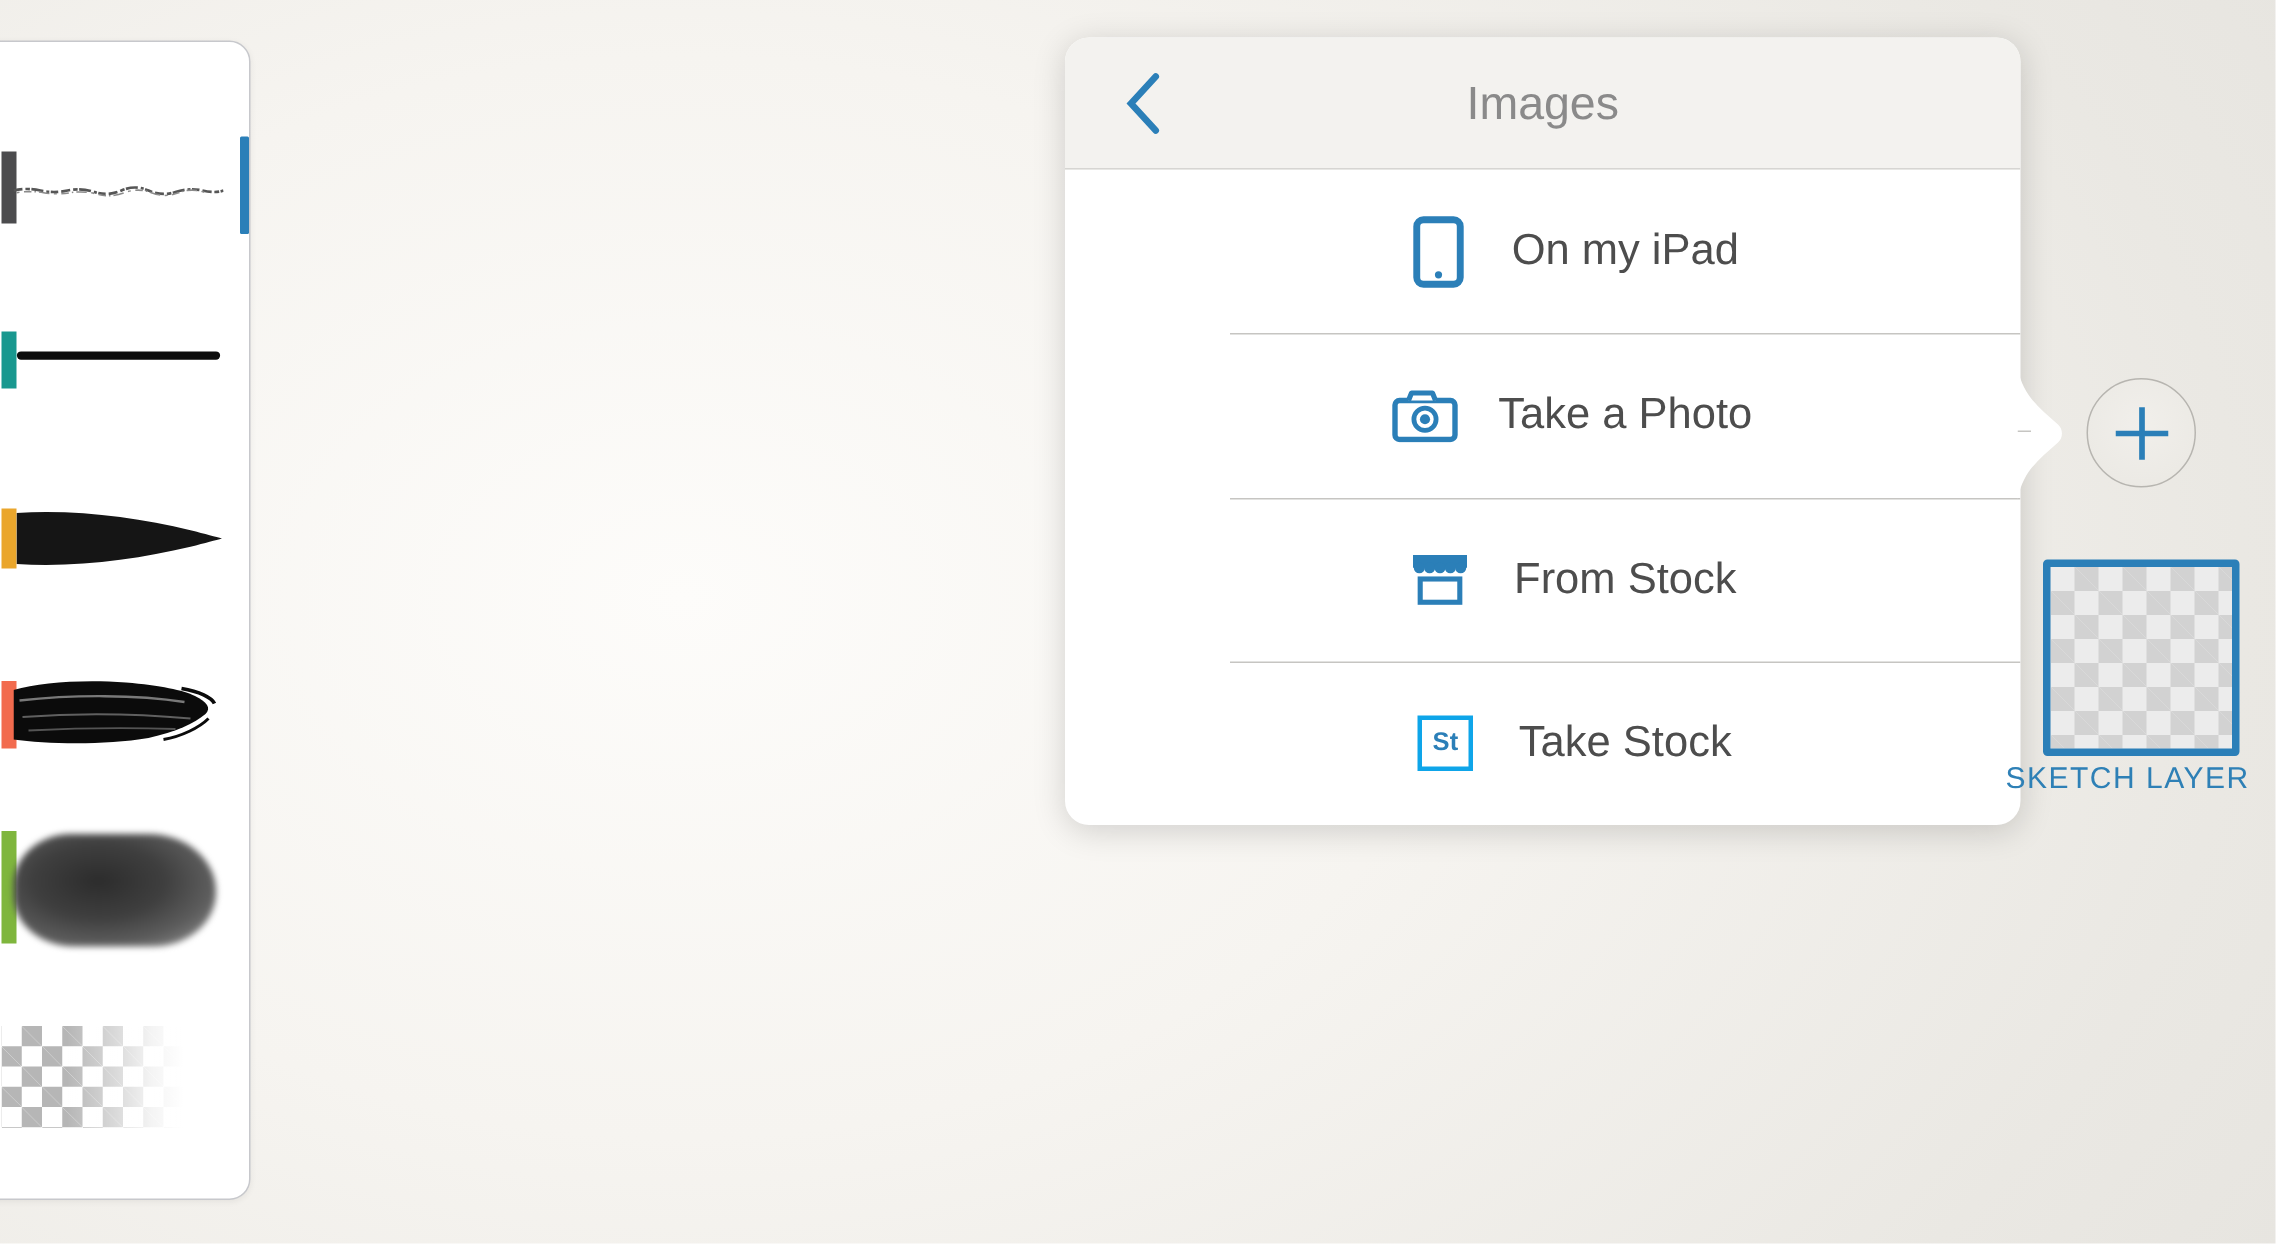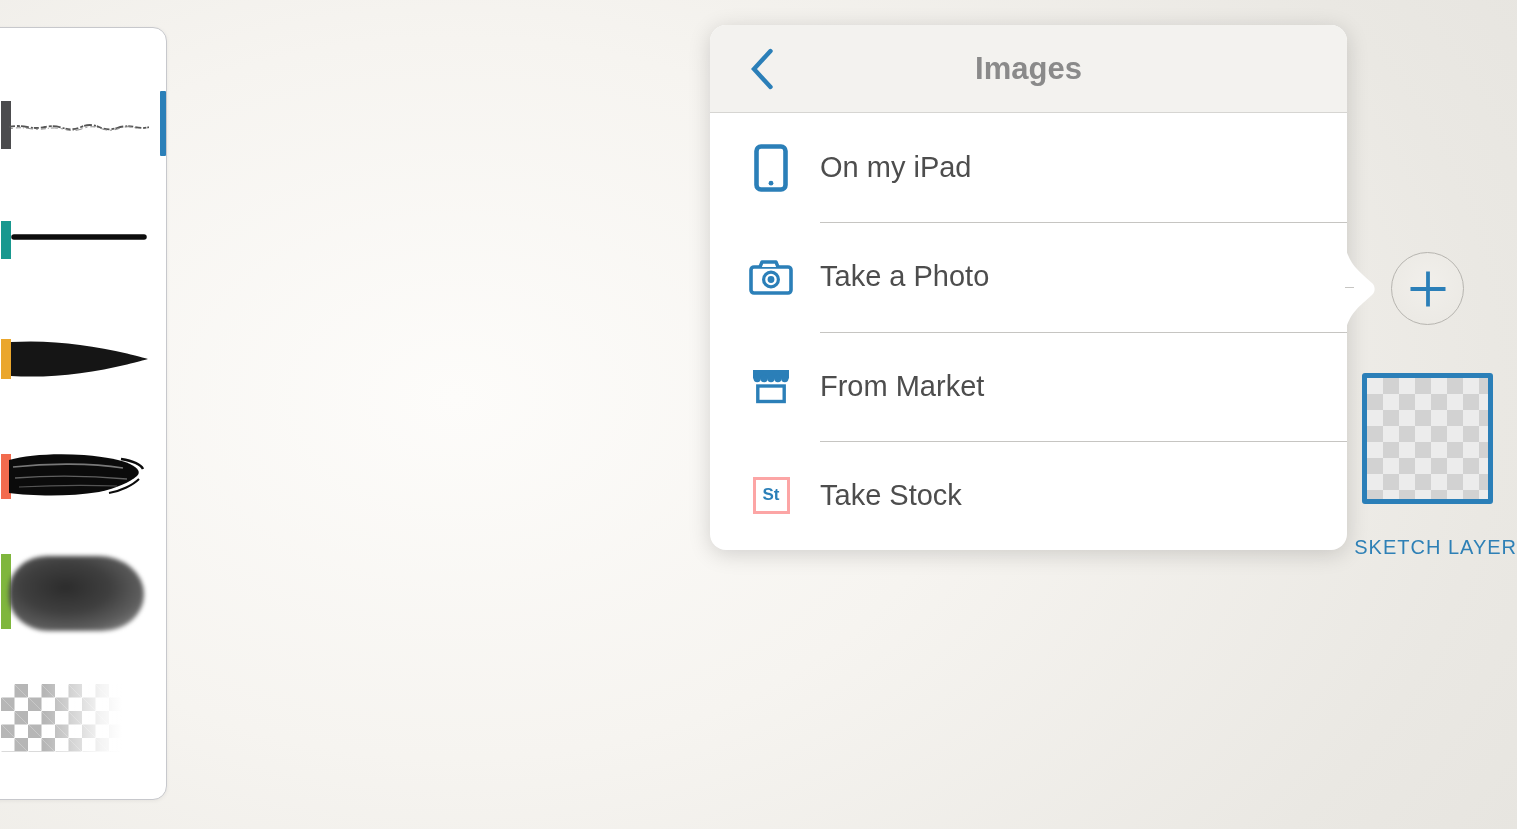--- a/index.html
+++ b/index.html
@@ -53,36 +53,36 @@
     border-bottom:1px solid #d6d5d2;
     display:flex; align-items:center; position:relative;
   }
   .back-button {
     position:absolute; left:24px; top:0; height:100%; width:56px;
     display:flex; align-items:center; justify-content:center;
     background:none; border:none; cursor:pointer;
   }
   .popover-title {
     width:100%; text-align:center;
-    font-size:31px; font-weight:700; color:#8a8a8a;
+    font-size:31px; font-weight:400; color:#8a8a8a;
   }
   .menu-list { flex:1; display:flex; flex-direction:column; list-style:none; }
   .menu-item {
-    flex:1; display:flex; align-items:center; position:relative; cursor:pointer;
+    flex:1; display:flex; align-items:center; position:relative; cursor:pointer;justify-content:center;
   }
   .menu-item + .menu-item::before {
     content:""; position:absolute; top:0; left:110px; right:0; height:1px; background:#c6c5c2;
   }
   .menu-icon {
     width:46px; height:48px; margin-left:38px;
     display:flex; align-items:center; justify-content:center; flex:0 0 46px;
   }
   .menu-label { margin-left:26px; font-size:29px; font-weight:300; color:#4d4d4d; }
   .stock-box {
-    width:37px; height:37px; border:3px solid #fca5a5; background:#fff;
+    width:37px; height:37px; border:3px solid #0ea5e9; background:#fff;
     display:flex; align-items:center; justify-content:center;
   }
   .stock-box span { font-size:17px; font-weight:bold; color:#2b7fb8; }
 
   .popover-arrow { position:absolute; left:1345px; top:245px; width:34px; height:88px; }
 
   
   .add-layer-button {
     position:absolute; left:1391px; top:252px; width:73px; height:73px;
     border-radius:50%; border:1px solid #b7b5b0;
@@ -93,22 +93,22 @@
     position:absolute; left:1362px; top:373px; width:131px; height:131px;
     border:5px solid #2b7fb8; border-radius:3px; background:#ececec;
     background-image:
       linear-gradient(45deg, #d2d2d2 25%, transparent 25%, transparent 75%, #d2d2d2 75%),
       linear-gradient(45deg, #d2d2d2 25%, transparent 25%, transparent 75%, #d2d2d2 75%);
     background-size:32px 32px;
     background-position:0 0, 16px 16px;
     cursor:pointer;
   }
   .sketch-layer-label {
-    position:absolute; left:1337px; top:536px; width:180px;
-    text-align:right; font-size:20px; font-weight:300;
+    position:absolute; left:1337px; top:508px; width:180px;
+    text-align:left; font-size:20px; font-weight:300;
     letter-spacing:1px; color:#2e80b6; white-space:nowrap;
   }
 </style>
 </head>
 <body>
 
 <div class="brush-panel">
 
   <div class="brush-row" style="top:60px; height:130px;">
     <div class="brush-tab" style="top: 13px; height: 48px; background-color: rgb(76, 76, 78);"></div>
@@ -197,21 +197,21 @@
             <rect x="2" y="2" width="36" height="8.5"></rect>
             <circle cx="6.2" cy="10.5" r="3.7"></circle>
             <circle cx="13.1" cy="10.5" r="3.7"></circle>
             <circle cx="20" cy="10.5" r="3.7"></circle>
             <circle cx="26.9" cy="10.5" r="3.7"></circle>
             <circle cx="33.8" cy="10.5" r="3.7"></circle>
           </g>
           <rect x="6.8" y="18" width="26.4" height="15.5" fill="#ffffff" stroke="#2b7fb8" stroke-width="3.4"></rect>
         </svg>
       </span>
-      <span class="menu-label">From Market</span>
+      <span class="menu-label">From Stock</span>
     </li>
 
     <li class="menu-item">
       <span class="menu-icon">
         <span class="stock-box">
           <span>St</span>
         </span>
       </span>
       <span class="menu-label">Take Stock</span>
     </li>

